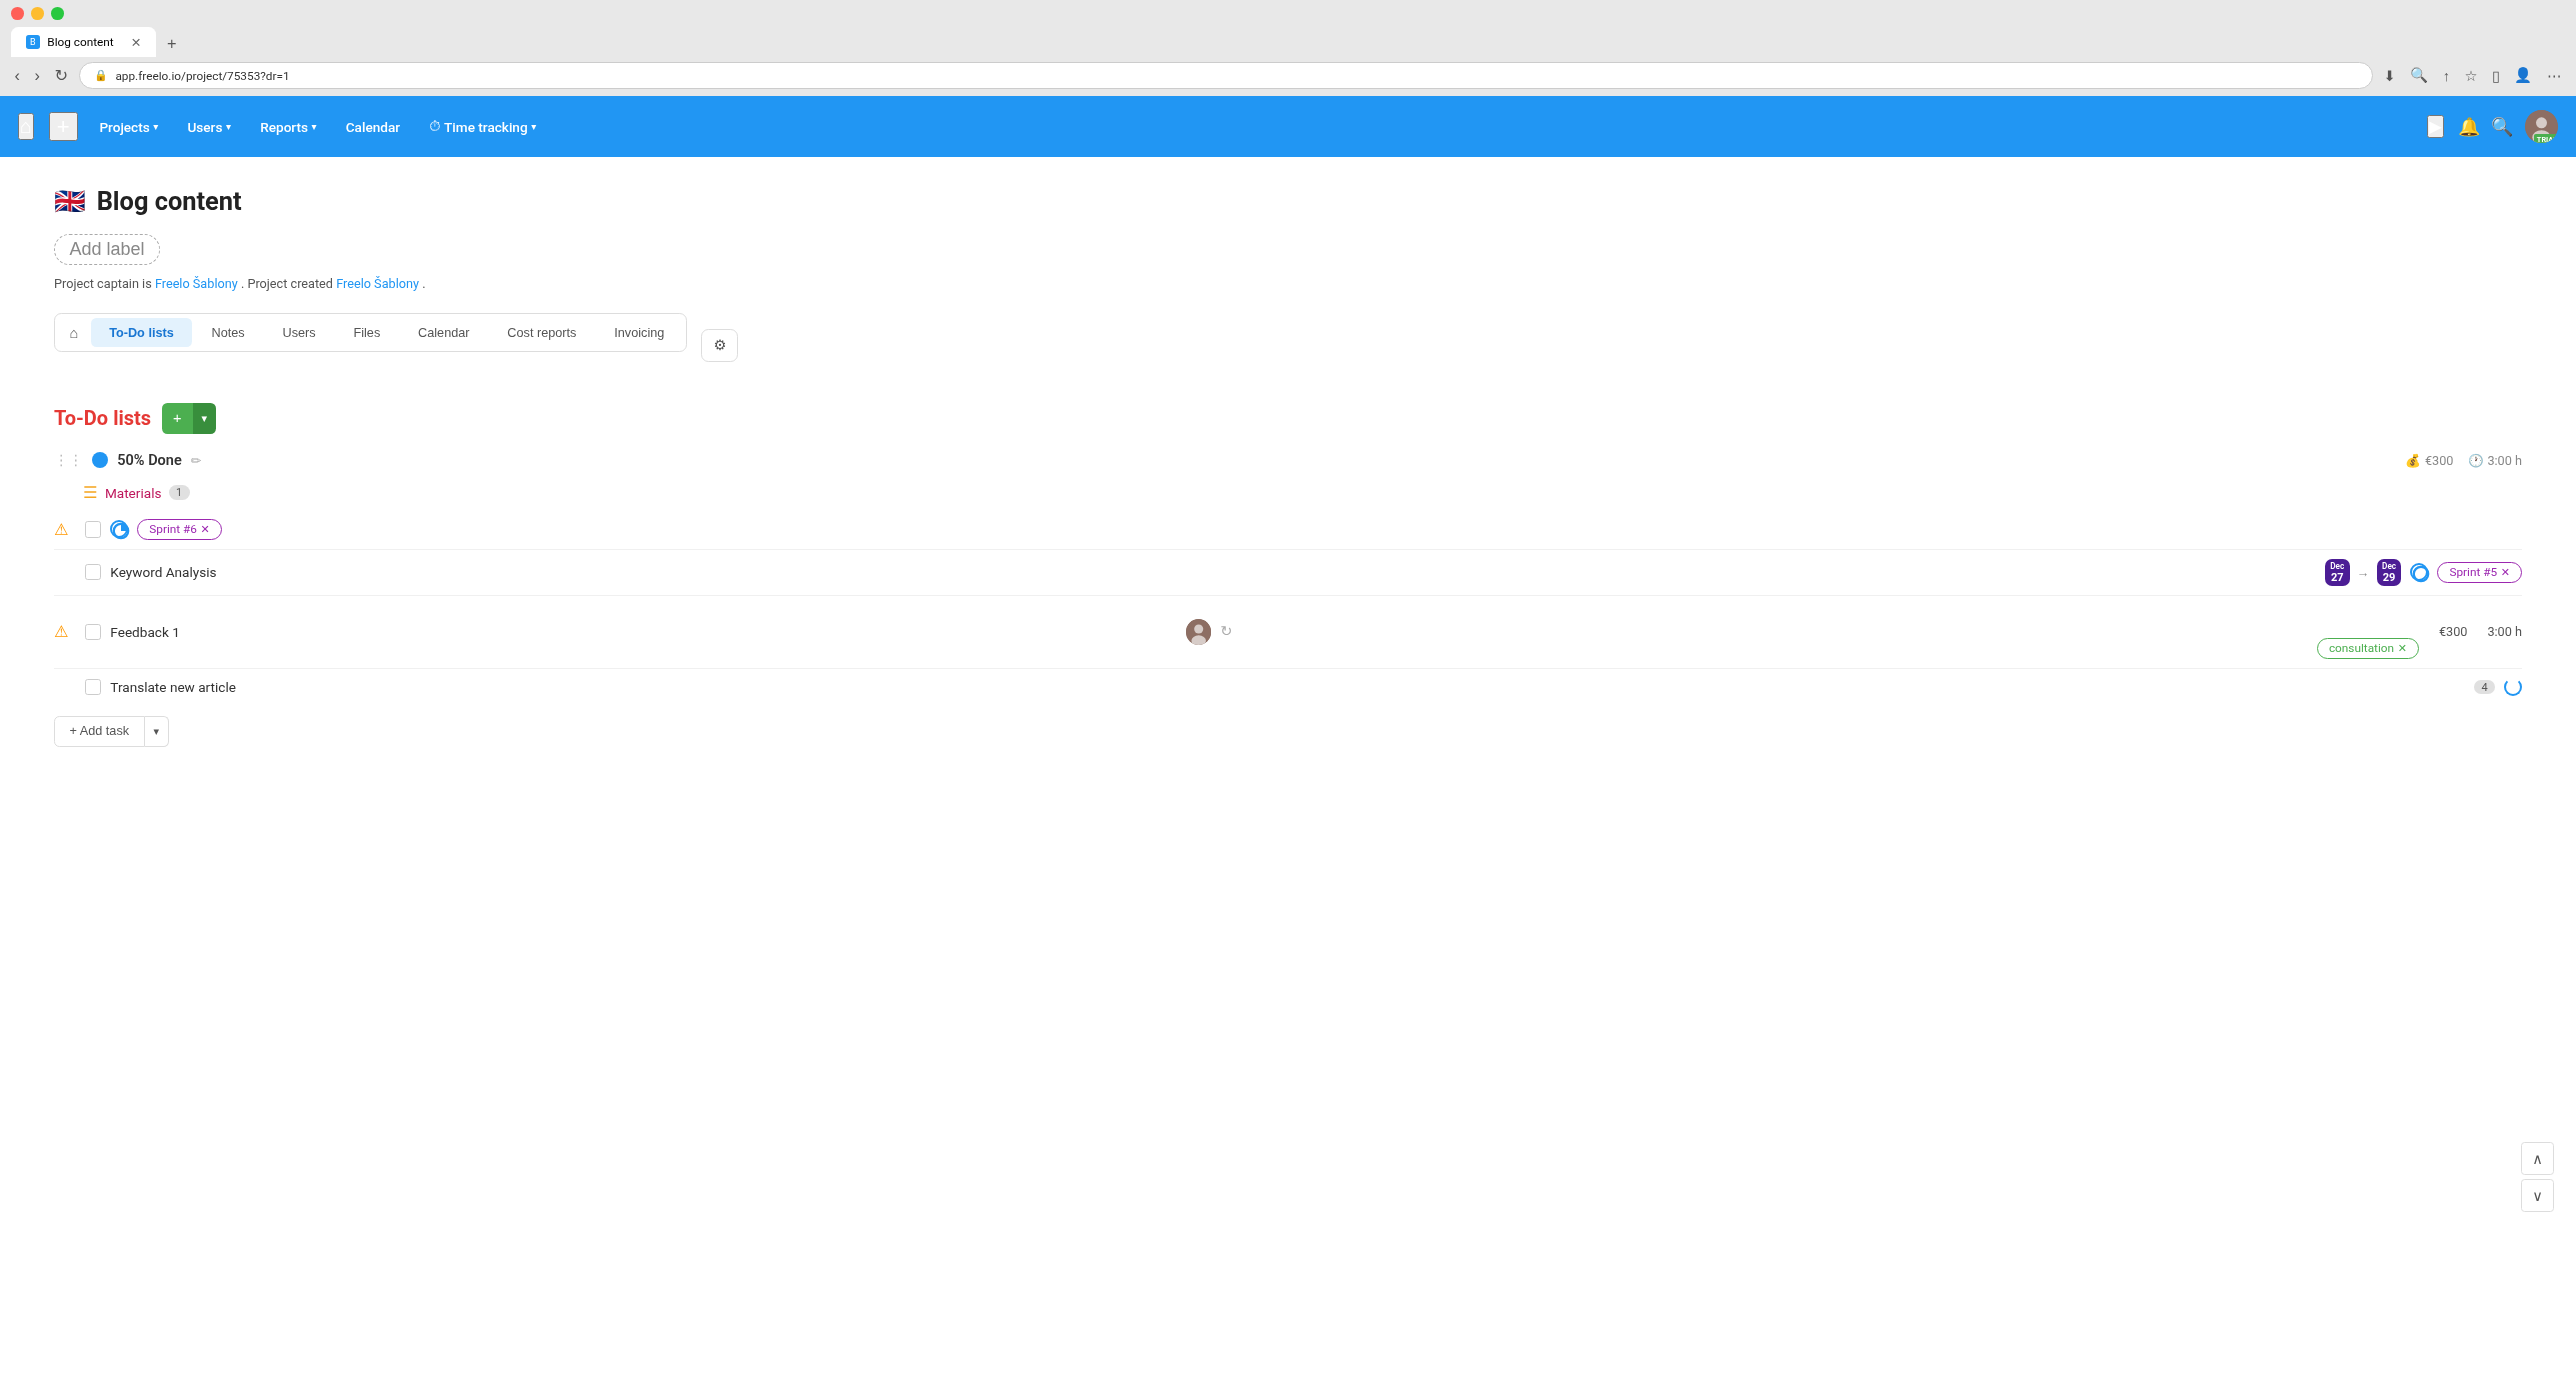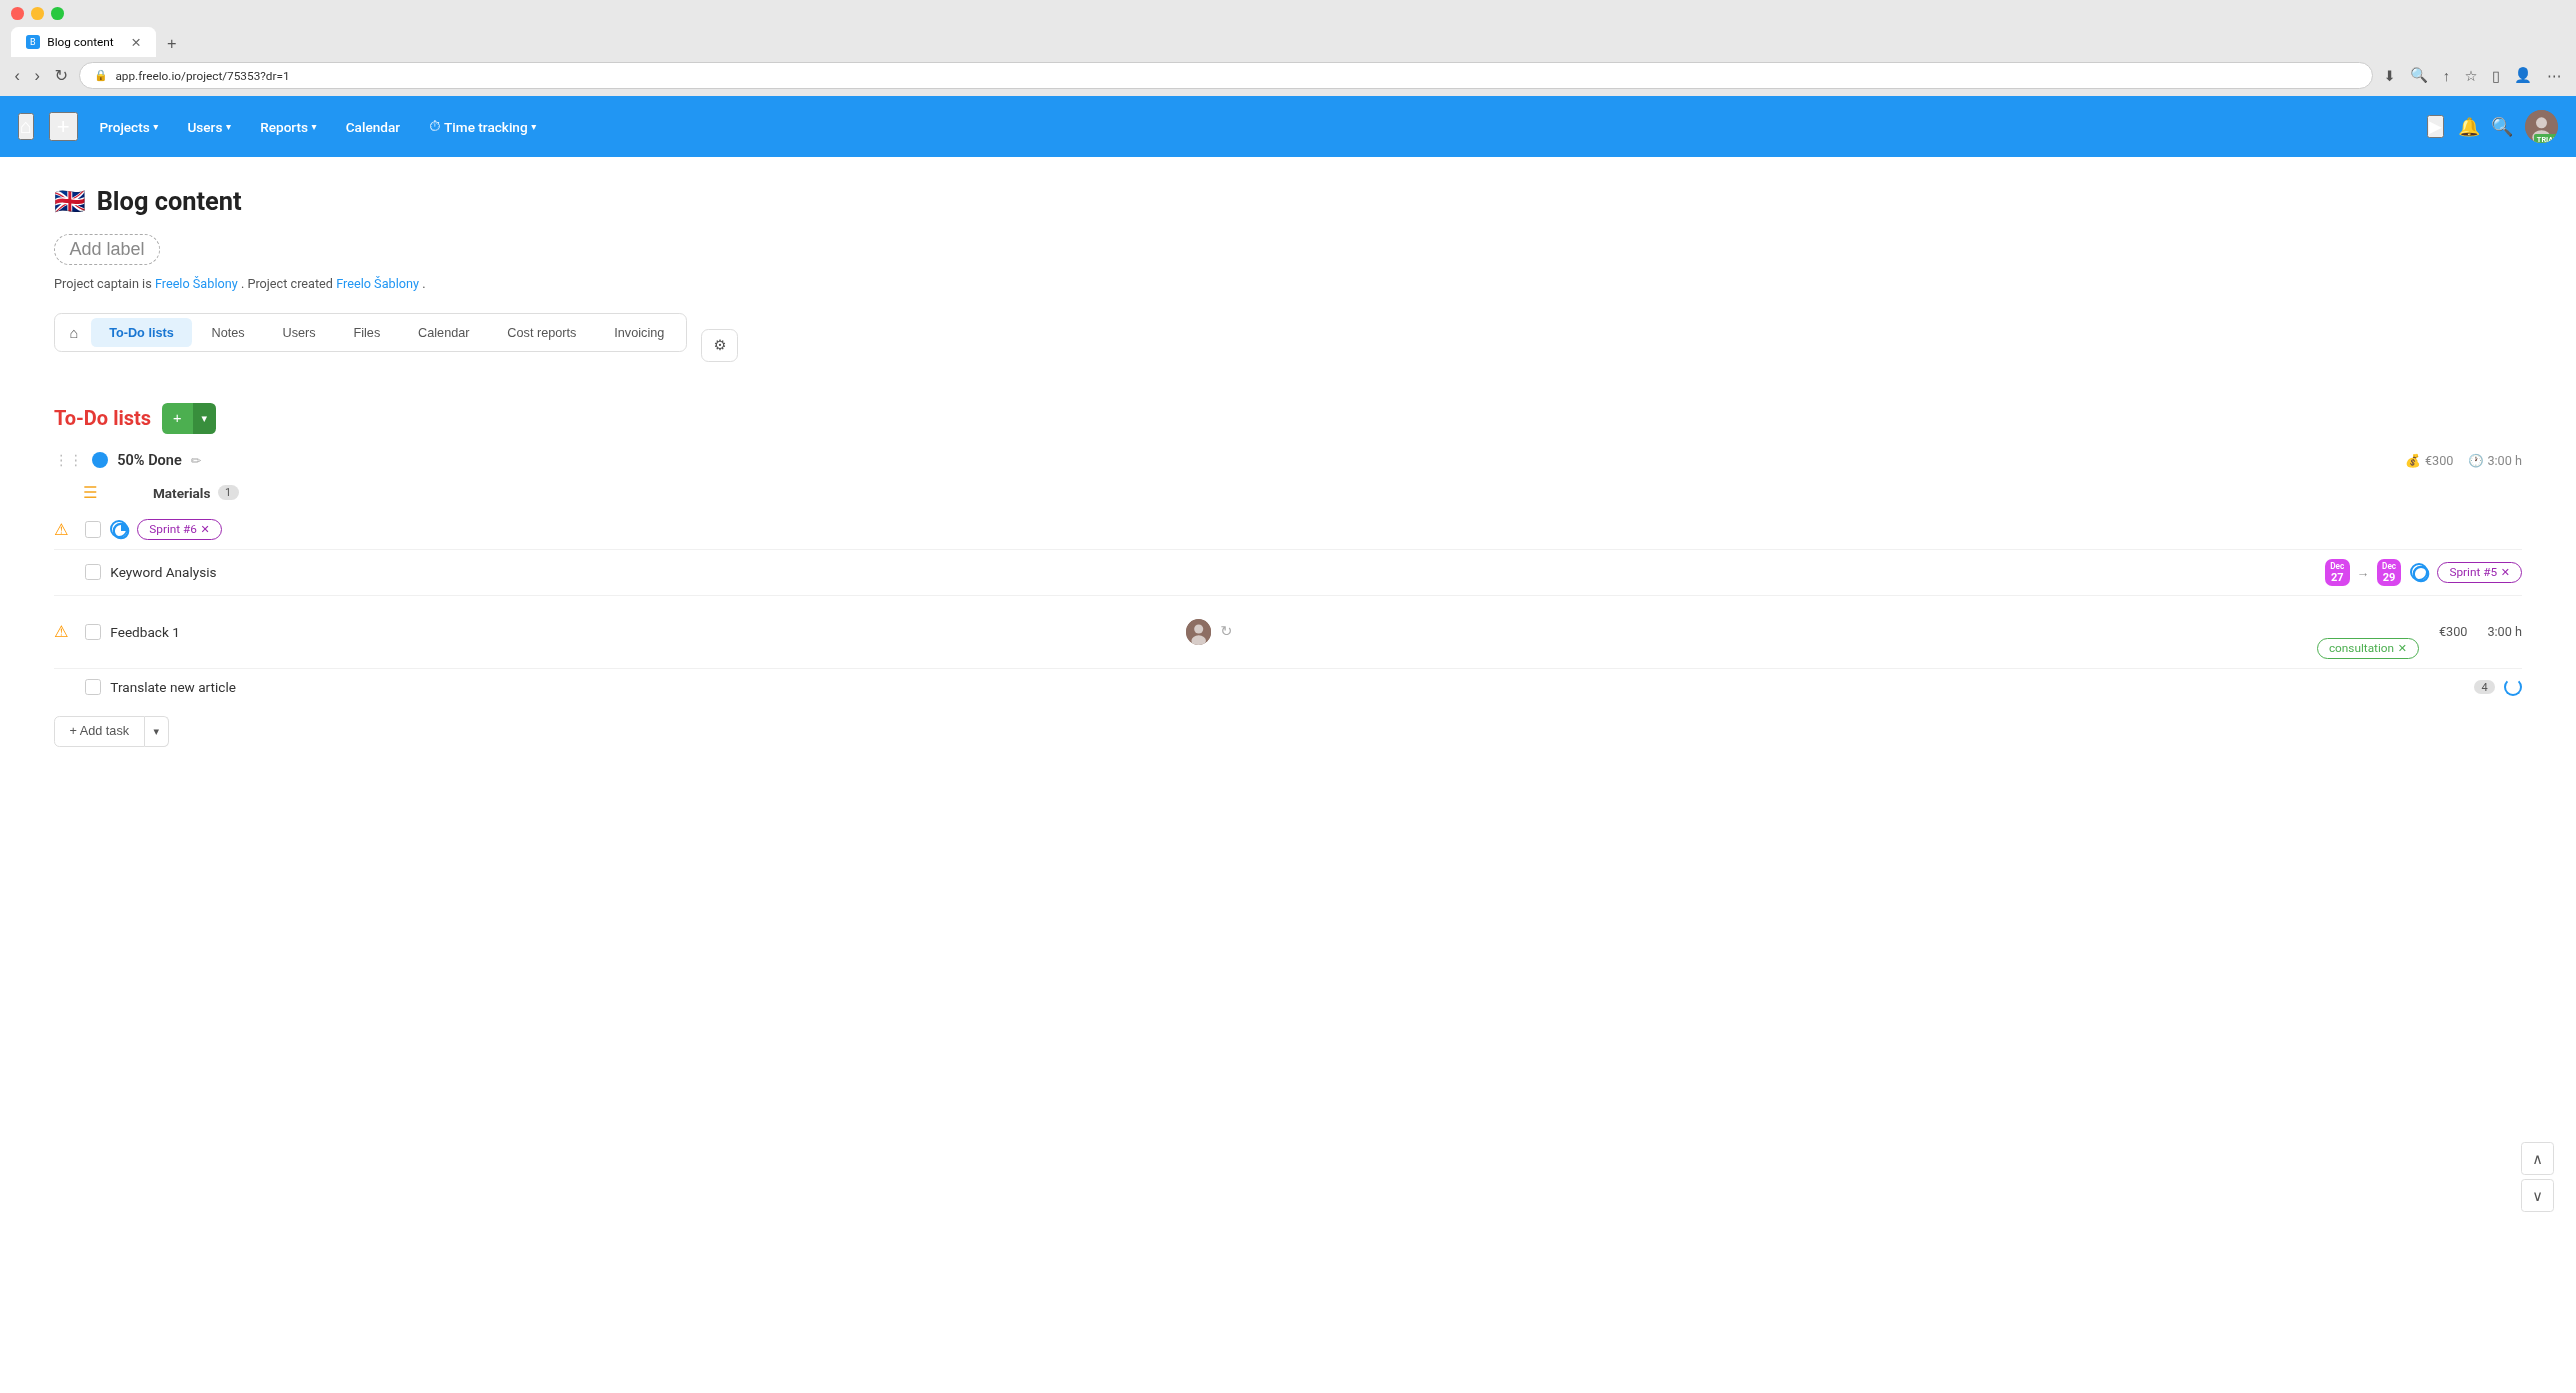--- a/index.html
+++ b/index.html
@@ -77,35 +77,35 @@
     .blue-dot { width: 16.3px; height: 16.3px; border-radius: 50%; background: #2196F3; display: inline-block; flex-shrink: 0; }
     .todo-list-title { font-size: 14.5px; font-weight: 600; color: #333; }
     .edit-icon { color: #aaa; font-size: 12.7px; cursor: pointer; }
     .todo-list-meta { margin-left: auto; display: flex; align-items: center; gap: 14.5px; color: #888; font-size: 12.7px; }
     .todo-list-meta .cost { display: flex; align-items: center; gap: 3.6px; }
     .todo-list-meta .time { display: flex; align-items: center; gap: 3.6px; }
 
     
     .materials-row { display: flex; align-items: center; gap: 7.3px; padding: 7.3px 0 7.3px 29px; }
     .materials-icon { color: #F5A623; font-size: 16.3px; }
-    .materials-label { font-size: 13.6px; color: #404040; font-weight: 700; margin-left: 48px; }
+    .materials-label { font-size: 13.6px; color: #be185d; font-weight: 400; }
     .materials-badge { background: #e0e0e0; border-radius: 9px; padding: 0.9px 7.3px; font-size: 11px; color: #555; }
 
     
     .task-row { display: flex; align-items: center; gap: 9px; padding: 9px 0; border-bottom: 0.9px solid #f0f0f0; }
     .task-row:last-child { border-bottom: none; }
     .warning-icon { color: #FF9800; font-size: 16.3px; width: 22px; flex-shrink: 0; }
     .task-checkbox { width: 16.3px; height: 16.3px; border: 1.8px solid #ccc; border-radius: 2.7px; cursor: pointer; flex-shrink: 0; }
     .task-name { font-size: 13.6px; color: #333; flex: 1; }
     .task-status-circle { width: 18px; height: 18px; border-radius: 50%; border: 2.3px solid #2196F3; background: transparent; display: inline-block; flex-shrink: 0; position: relative; }
     .task-sprint-badge { border: 1.4px solid #9C27B0; border-radius: 18px; padding: 2.7px 11px; font-size: 11.8px; color: #9C27B0; white-space: nowrap; display: flex; align-items: center; gap: 3.6px; }
     .sprint-close { color: #9C27B0; font-size: 11px; cursor: pointer; }
 
     
-    .date-badge { background: #d946ef; color: white; border-radius: 7px; padding: 1.8px 5.4px; font-size: 10px; font-weight: 600; text-align: center; display: inline-flex; flex-direction: column; align-items: center; }
+    .date-badge { background: #4c1d95; color: white; border-radius: 7px; padding: 1.8px 5.4px; font-size: 10px; font-weight: 600; text-align: center; display: inline-flex; flex-direction: column; align-items: center; }
     .date-badge .month { font-size: 8.2px; }
     .date-badge .day { font-size: 11px; font-weight: 700; }
     .date-arrow { color: #888; font-size: 12.7px; margin: 0 3.6px; }
     .feedback-avatar { width: 25.4px; height: 25.4px; border-radius: 50%; background: #8D6E63; display: flex; align-items: center; justify-content: center; font-size: 11px; color: white; overflow: hidden; }
     .refresh-icon { color: #aaa; font-size: 14.5px; cursor: pointer; }
     .consultation-badge { border: 1.4px solid #4CAF50; border-radius: 18px; padding: 2.7px 11px; font-size: 11.8px; color: #4CAF50; display: flex; align-items: center; gap: 3.6px; margin-top: 33px; }
     .consultation-close { color: #4CAF50; font-size: 11px; cursor: pointer; }
     .task-cost { color: #555; font-size: 12.7px; }
     .task-time { color: #555; font-size: 12.7px; }
 

